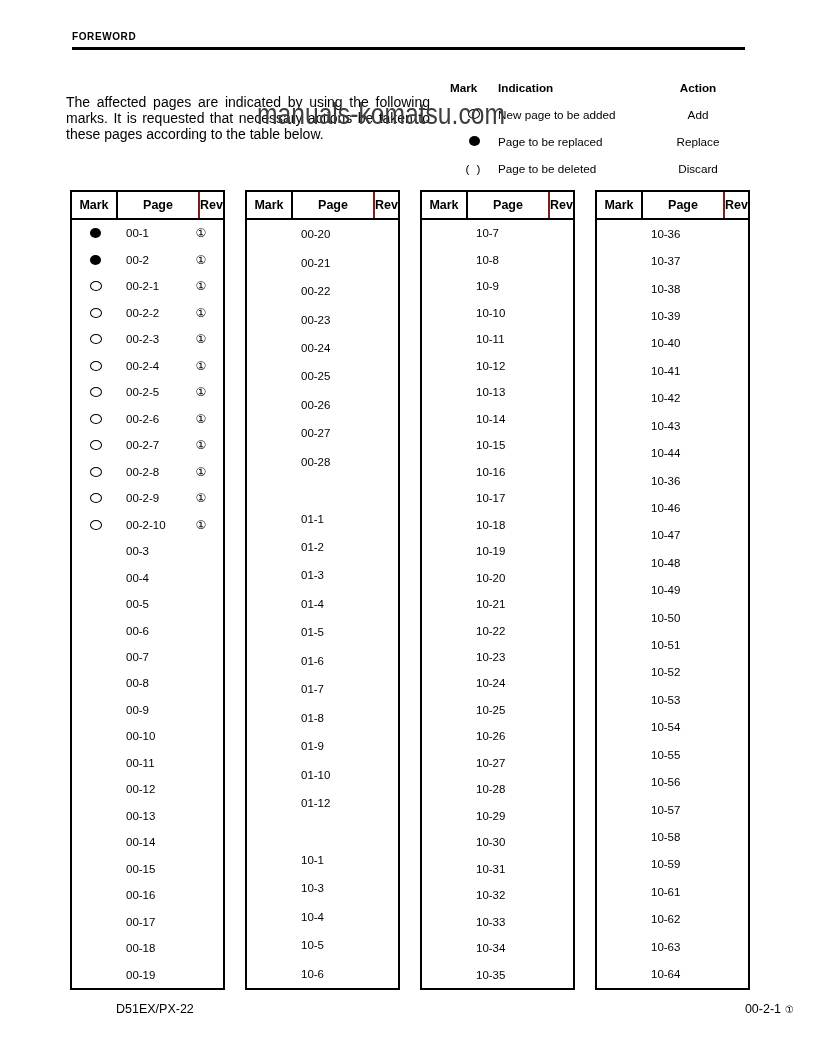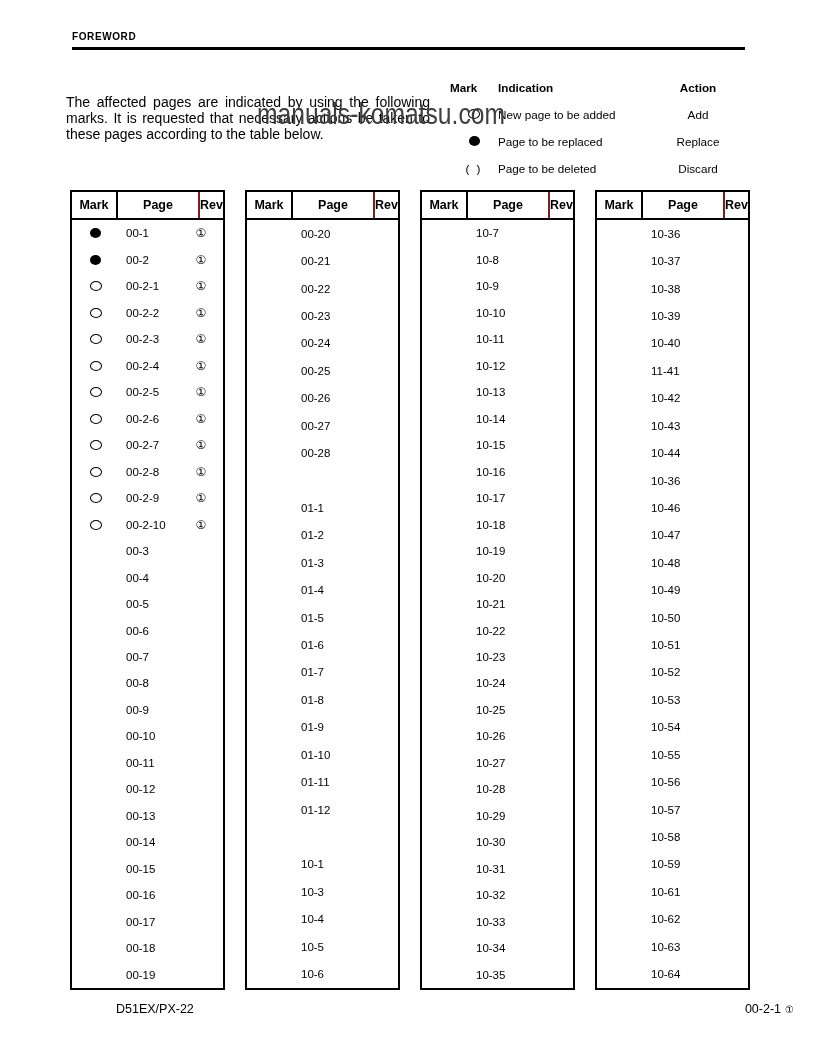--- a/index.html
+++ b/index.html
@@ -377,25 +377,20 @@
           <div class="c-page">01-9</div>
           <div class="c-rev"></div>
         </div>
         <div class="trow">
           <div class="c-mark"></div>
           <div class="c-page">01-10</div>
           <div class="c-rev"></div>
         </div>
         <div class="trow">
           <div class="c-mark"></div>
-          <div class="c-page">01-11</div>
-          <div class="c-rev"></div>
-        </div>
-        <div class="trow">
-          <div class="c-mark"></div>
           <div class="c-page">01-12</div>
           <div class="c-rev"></div>
         </div>
         <div class="trow">
           <div class="c-mark"></div>
           <div class="c-page"></div>
           <div class="c-rev"></div>
         </div>
         <div class="trow">
           <div class="c-mark"></div>
@@ -605,21 +600,21 @@
           <div class="c-page">10-39</div>
           <div class="c-rev"></div>
         </div>
         <div class="trow">
           <div class="c-mark"></div>
           <div class="c-page">10-40</div>
           <div class="c-rev"></div>
         </div>
         <div class="trow">
           <div class="c-mark"></div>
-          <div class="c-page">11-41</div>
+          <div class="c-page">10-41</div>
           <div class="c-rev"></div>
         </div>
         <div class="trow">
           <div class="c-mark"></div>
           <div class="c-page">10-42</div>
           <div class="c-rev"></div>
         </div>
         <div class="trow">
           <div class="c-mark"></div>
           <div class="c-page">10-43</div>

